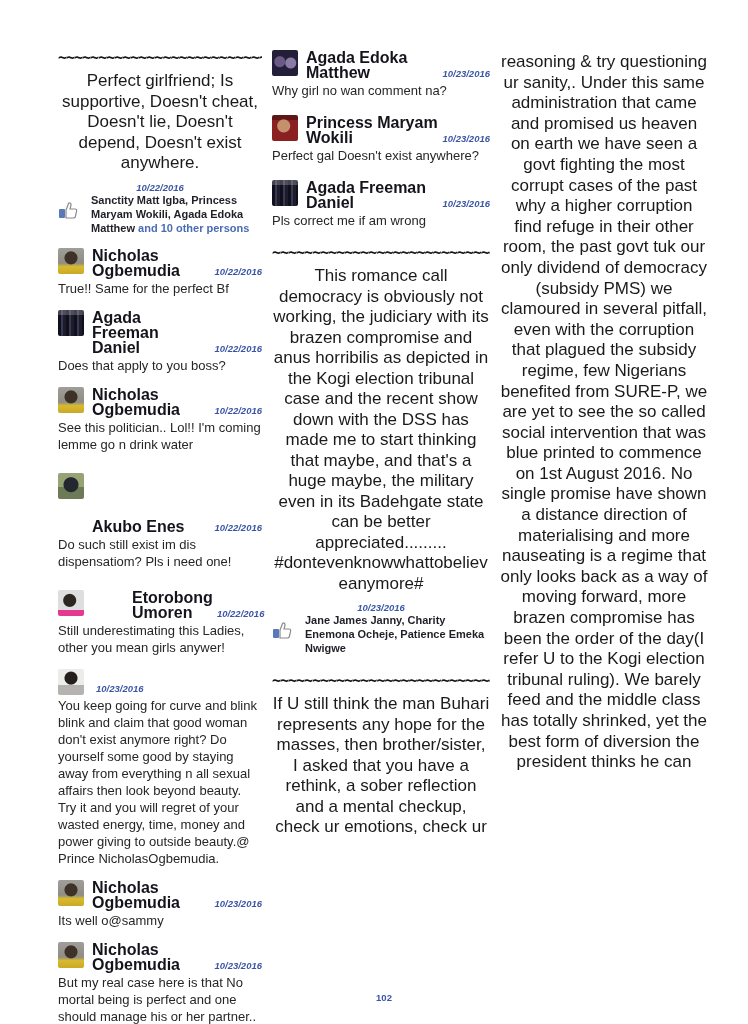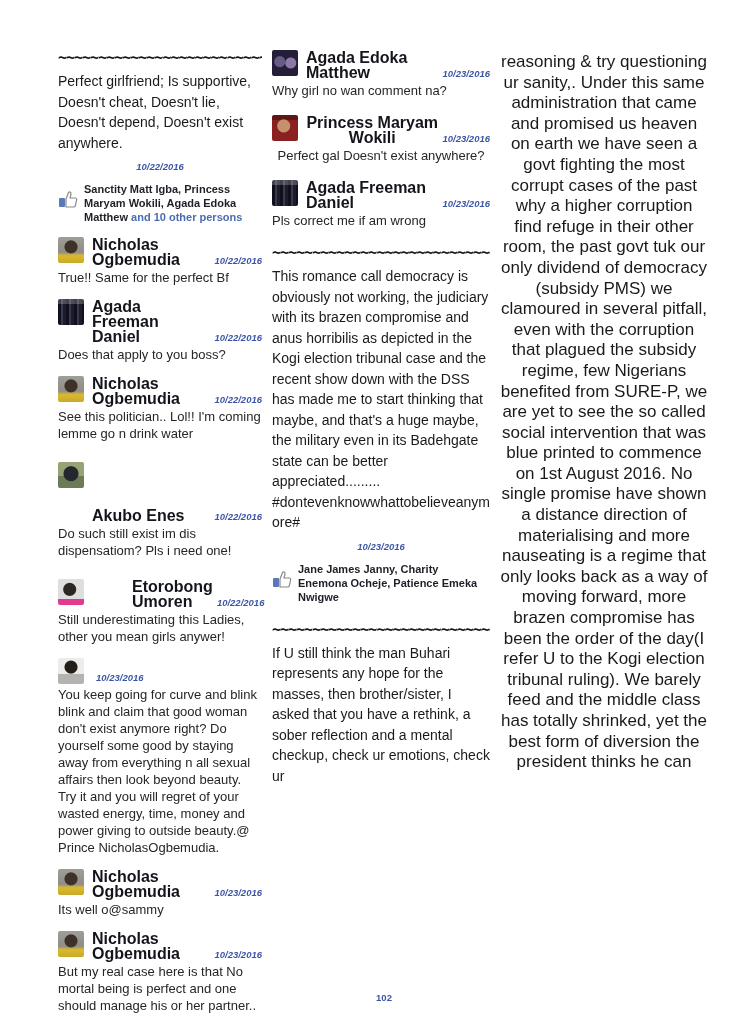--- a/index.html
+++ b/index.html
@@ -25,32 +25,32 @@
   .wavy{height:13px;overflow:hidden;text-align:left;margin:2px 0 6px 0;}
   .wavy::before{
     content:"~~~~~~~~~~~~~~~~~~~~~~~~~~~~~~~~~~~~~~~~~~~~~~~~~~~~~~~~~~~~~~~~~~~~~~~~~~~~~~~~";
     font:bold 15px/13px "DejaVu Sans Mono", monospace;
     letter-spacing:-1px;color:#161616;white-space:nowrap;display:block;
   }
 
   
   .post-text{
     margin:6px 0 0 0;
-    font-size:14px;line-height:20.5px;
-    color:#1a1a1a;
+    font-size:17px;line-height:20.5px;
+    text-align:center;color:#1a1a1a;
     overflow-wrap:anywhere;
   }
   .post-date{
     margin-top:8px;text-align:center;
     font-size:9.5px;font-weight:bold;font-style:italic;
     color:#3b55a5;
   }
 
   
-  .likes{display:flex;margin-top:10px;margin-bottom:4px;}
+  .likes{display:flex;margin-bottom:4px;gap:7px;}
   .like-icon{flex:none;width:26px;margin-top:8px;}
   .likes-text{margin:0;font-size:11px;line-height:14px;font-weight:bold;color:#1f1f28;}
   .likes-more{color:#4a6cb3;}
 
   
   .comment{margin-top:13px;}
   .c-head{display:flex;}
   .avatar{width:26px;height:26px;border-radius:2px;flex:none;margin-right:8px;background:#999;}
   .c-name{
     flex:1;font-size:16px;line-height:15px;font-weight:bold;color:#14141c;
@@ -204,21 +204,21 @@
     <section class="col col-mid">
       <div class="comment" style="margin-top:0;">
         <div class="c-head">
           <span class="avatar av-edoka"></span>
           <span class="c-name">Agada Edoka Matthew</span>
           <span class="c-date">10/23/2016</span>
         </div>
         <p class="c-text">Why girl no wan comment na?</p>
       </div>
 
-      <div class="comment" style="margin-top:16px;text-align:center;">
+      <div class="comment" style="margin-top:16px;">
         <div class="c-head">
           <span class="avatar av-maryam"></span>
           <span class="c-name">Princess Maryam Wokili</span>
           <span class="c-date">10/23/2016</span>
         </div>
         <p class="c-text">Perfect gal Doesn't exist anywhere?</p>
       </div>
 
       <div class="comment" style="margin-top:16px;">
         <div class="c-head">

